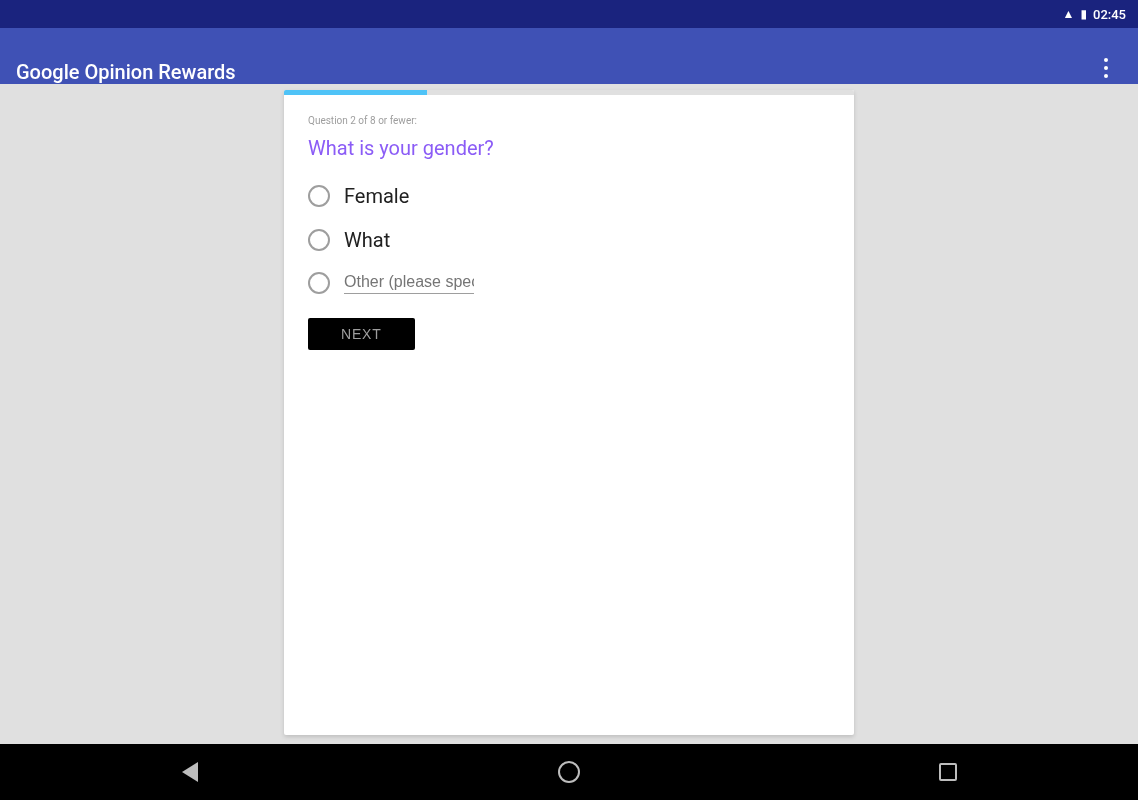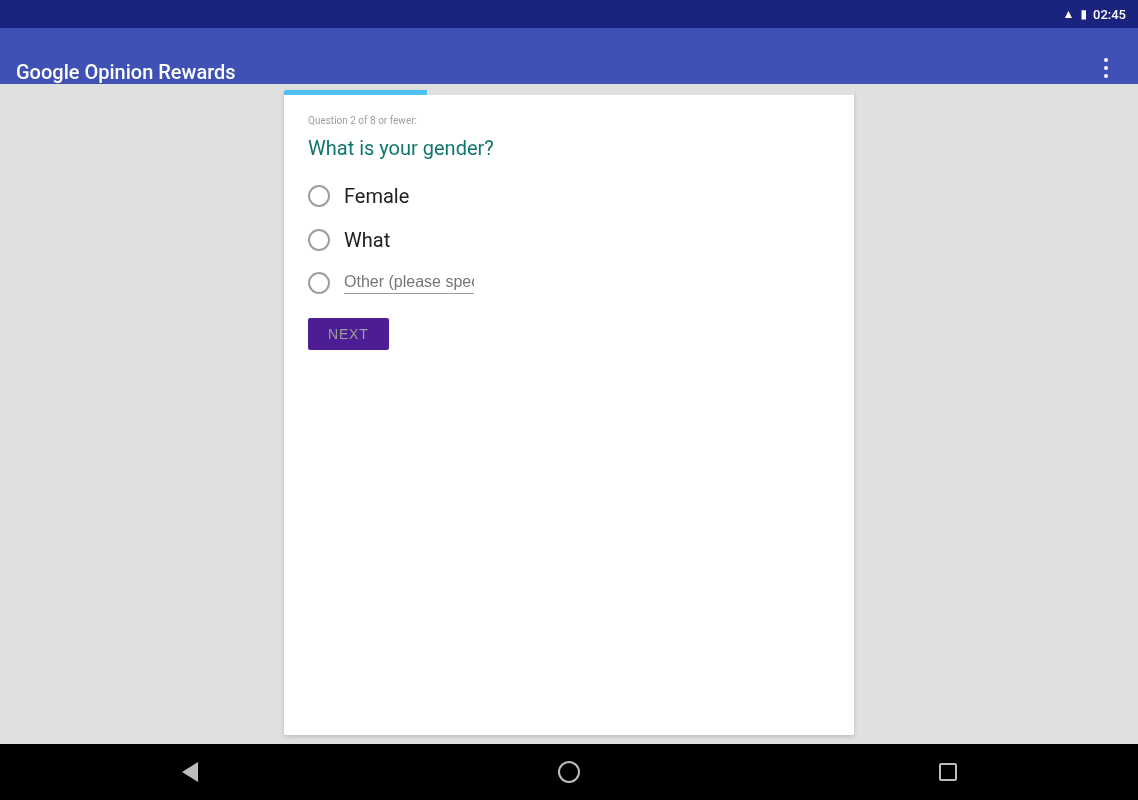--- a/index.html
+++ b/index.html
@@ -109,21 +109,21 @@
     }
 
     .question-label {
       font-size: 10px;
       color: #9e9e9e;
       margin-bottom: 10px;
     }
 
     .question-text {
       font-size: 20px;
-      color: #0f766e;
+      color: #8b5cf6;
       font-weight: 400;
       margin-bottom: 24px;
     }
 
     
     .radio-option {
       display: flex;
       align-items: center;
       margin-bottom: 20px;
       cursor: pointer;
@@ -157,22 +157,22 @@
       font-size: 16px;
       color: #9e9e9e;
       width: 130px;
       padding-bottom: 2px;
       background: transparent;
     }
 
     
     .next-btn {
       display: inline-block;
-      padding: 8px 20px;
-      background: #4c1d95;
+      padding: 8px 33px;
+      background: #000000;
       color: #9e9e9e;
       font-size: 14px;
       font-weight: 500;
       letter-spacing: 0.8px;
       border: none;
       border-radius: 2px;
       cursor: pointer;
       text-transform: uppercase;
     }
 

